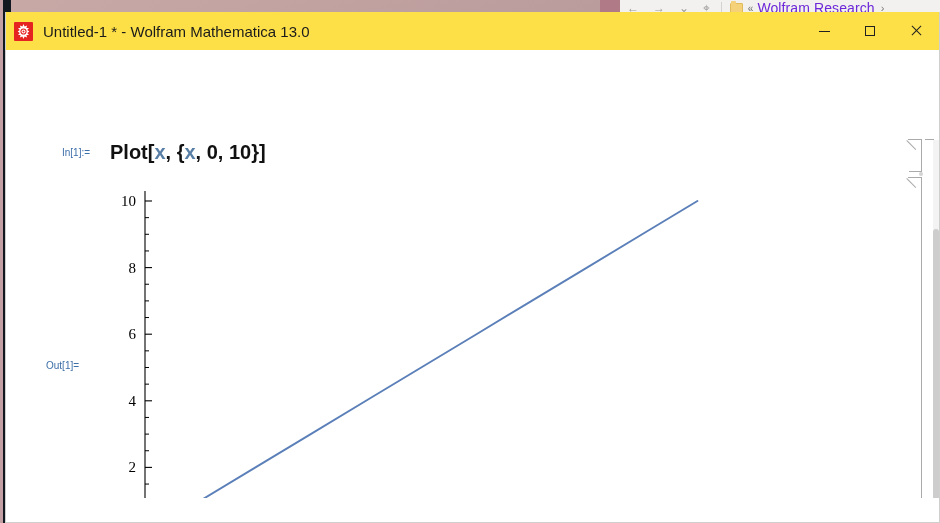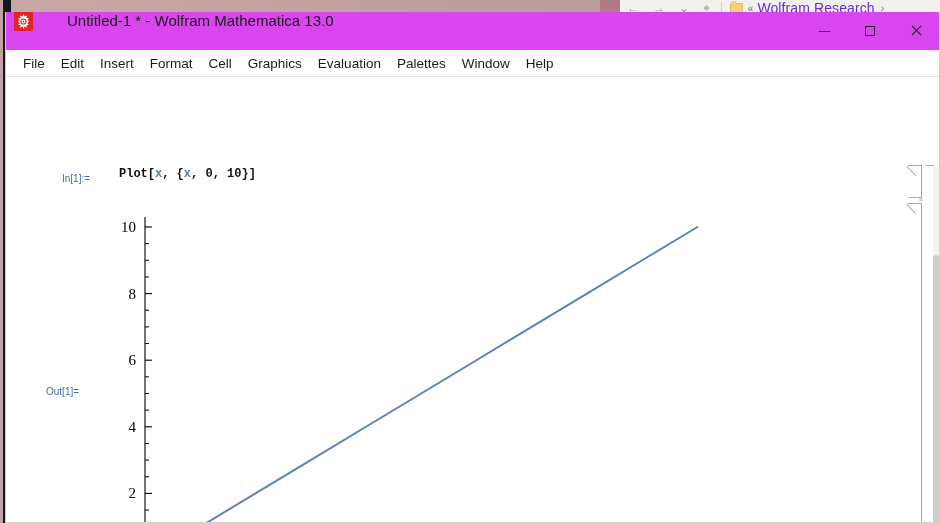--- a/index.html
+++ b/index.html
@@ -112,25 +112,24 @@
     border: 1px solid #cfcfcf;
     border-top: none;
     box-sizing: border-box;
     overflow: hidden;
   }
 
   
   .titlebar {
     position: relative;
     height: 38px;
-    background: #d946ef;
+    background: #fde047;
     border-bottom: 1px solid #ffffff;
     display: flex;
-    align-items: flex-start;
-    gap: 24px;
+    align-items: center;
   }
   .app-icon {
     width: 19px; height: 19px;
     margin-left: 8px;
     background: #e52421;
     position: relative;
     flex: none;
     border-radius: 1px;
   }
   .app-icon svg { display:block; }
@@ -204,24 +203,24 @@
     color: #3d6fa8;
     font-family: "Liberation Sans", sans-serif;
     white-space: nowrap;
   }
   #in-label  { left: 56px; top: 96px; }
   #out-label { left: 40px; top: 309px; }
 
   
   .input-expr {
     position: absolute;
-    left: 113px;
+    left: 104px;
     top: 90px;
-    font-family: Liberation Mono, monospace;
-    font-size: 12px;
+    font-family: Liberation Sans, sans-serif;
+    font-size: 20px;
     font-weight: bold;
     color: #111111;
     white-space: pre;
     letter-spacing: 0px;
   }
   .tok-var { color: #5a7fa6; }
   .tok-plain { color: #111111; }
 
   
   #plot-wrap {
@@ -334,32 +333,20 @@
         </button>
         <button class="win-btn">
           <span class="glyph-max"></span>
         </button>
         <button class="win-btn close">
           <span class="glyph-close"></span>
         </button>
       </div>
     </div>
 
-    <div class="menubar">
-      <div class="menu-item">File</div>
-      <div class="menu-item">Edit</div>
-      <div class="menu-item">Insert</div>
-      <div class="menu-item">Format</div>
-      <div class="menu-item">Cell</div>
-      <div class="menu-item">Graphics</div>
-      <div class="menu-item">Evaluation</div>
-      <div class="menu-item">Palettes</div>
-      <div class="menu-item">Window</div>
-      <div class="menu-item">Help</div>
-    </div>
 
     <div class="notebook">
 
       <span class="io-label" id="in-label">In[1]:=</span>
 
       <div class="input-expr" id="input-expression"><span class="tok-plain">Plot[</span><span class="tok-var">x</span><span class="tok-plain">, {</span><span class="tok-var">x</span><span class="tok-plain">, 0, 10}]</span></div>
 
       <span class="io-label" id="out-label">Out[1]=</span>
 
       <div id="plot-wrap">

